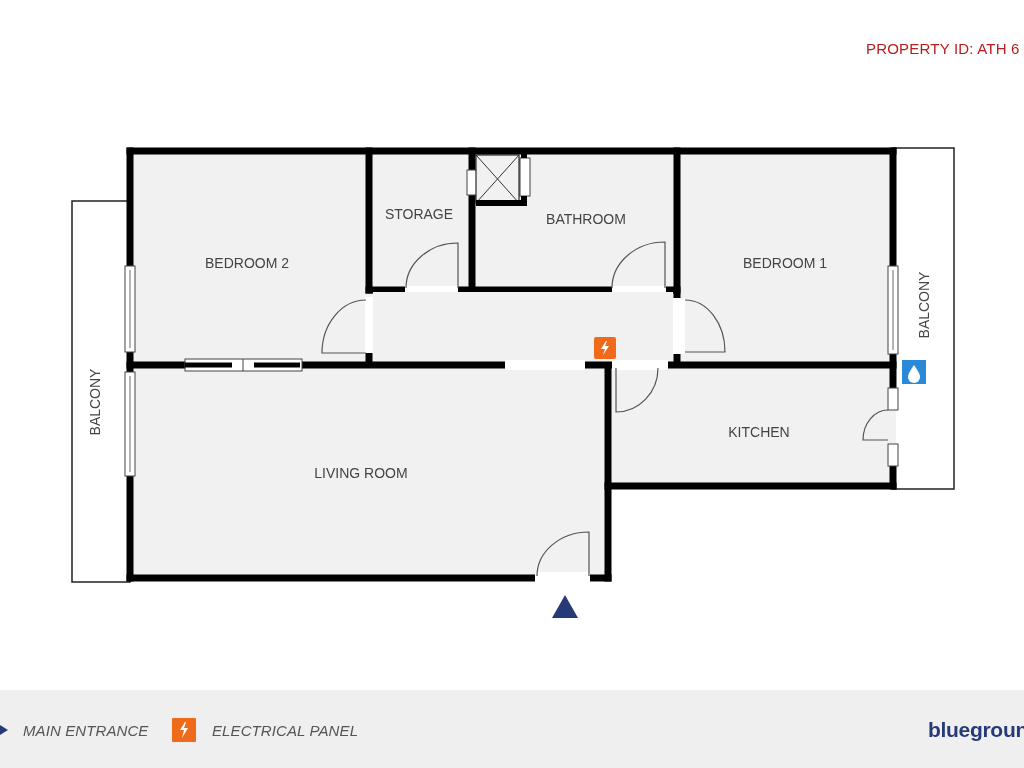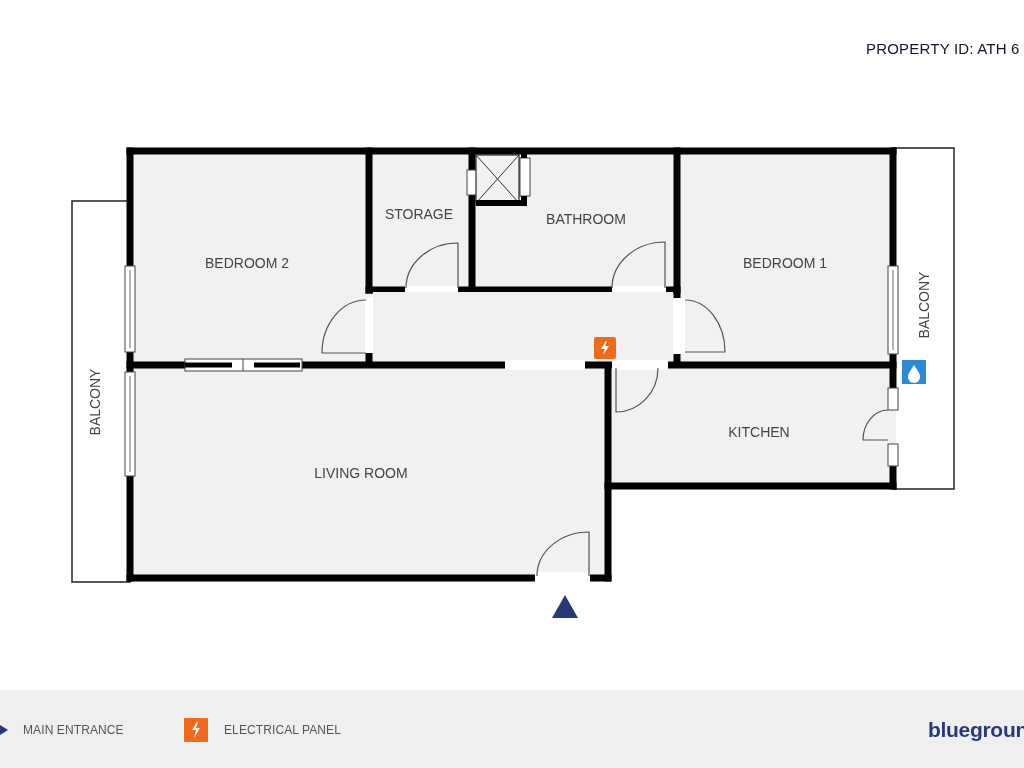--- a/index.html
+++ b/index.html
@@ -1,22 +1,22 @@
 <!DOCTYPE html>
 <html><head>
 <meta charset="utf-8">
 <style>
   html, body { margin: 0; padding: 0; }
   body { width: 1024px; height: 768px; background: #ffffff; position: relative; overflow: hidden; font-family: "Liberation Sans", sans-serif; }
-  .property-id { position: absolute; top: 40px; left: 866px; font-size: 15px; color: #0f172a; white-space: nowrap; letter-spacing: 0.2px; }
+  .property-id { position: absolute; top: 40px; left: 866px; font-size: 15px; color: #b91c1c; white-space: nowrap; letter-spacing: 0.2px; }
   svg.plan { position: absolute; left: 0; top: 0; }
   .room-label { font-family: "Liberation Sans", sans-serif; font-size: 14px; fill: #444; }
   .legend { position: absolute; left: 0; top: 690px; width: 1024px; height: 78px; background: #efefef; }
   .legend-item { position: absolute; top: 28px; display: flex; align-items: center; height: 24px; }
-  .legend-text { font-size: 12px; color: #555; letter-spacing: 0.1px; white-space: nowrap; }
+  .legend-text { font-size: 15px; color: #555; letter-spacing: 0.1px; white-space: nowrap; font-style: italic; }
   .icon-box { width: 24px; height: 24px; display: inline-flex; align-items: center; justify-content: center; border-radius: 1px; }
   .brand { position: absolute; left: 928px; top: 28px; font-size: 21px; font-weight: bold; color: #263a78; letter-spacing: -0.3px; white-space: nowrap; }
 </style>
 </head>
 <body>
 
 <div class="property-id">PROPERTY ID: ATH 6</div>
 
 <svg class="plan" width="1024" height="690" viewBox="0 0 1024 690">
 
@@ -150,21 +150,21 @@
   <polygon points="565,595 552,618 578,618" fill="#263a78"></polygon>
 </svg>
 
 <div class="legend">
   <div class="legend-item" style="left:0px;">
     <svg width="14" height="24" viewBox="0 0 14 24">
         <polygon points="0,7 8,12 0,17" fill="#263a78"></polygon>
       </svg>
     <span class="legend-text" style="margin-left:9px;">MAIN ENTRANCE</span>
   </div>
-  <div class="legend-item" style="left:168px;padding-left:16px;">
+  <div class="legend-item" style="left:156px;padding-left:16px;">
     <span class="icon-box" style="background:#f06a1c;">
       <svg width="12" height="18" viewBox="0 0 12 18">
           <path d="M 7 1 L 2 9 L 6 9 L 4 17 L 10 7 L 6 7 L 8 1 Z" fill="#ffffff"></path>
         </svg>
     </span>
     <span class="legend-text" style="margin-left:16px;">ELECTRICAL PANEL</span>
   </div>
   <div class="brand">bluegroun</div>
 </div>
 

